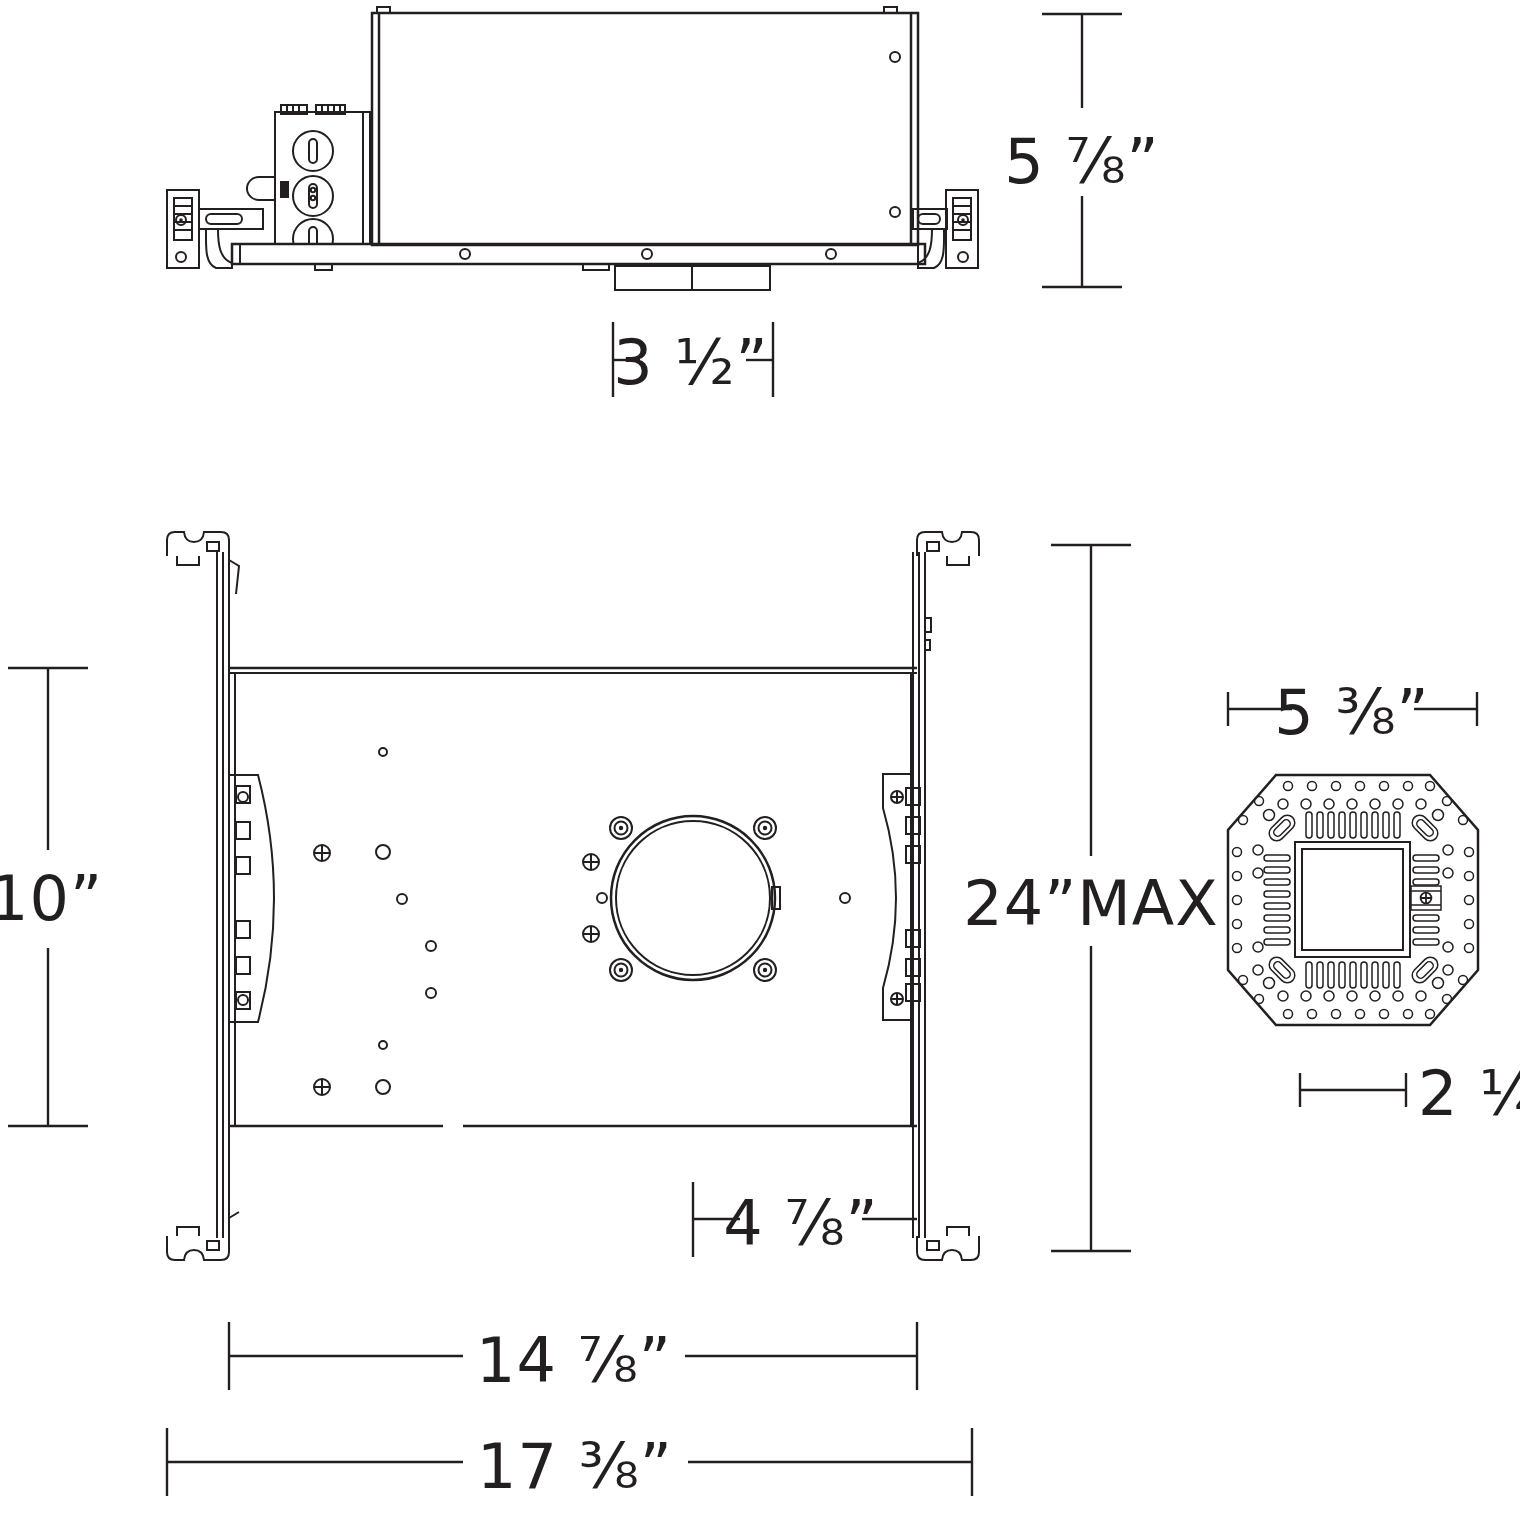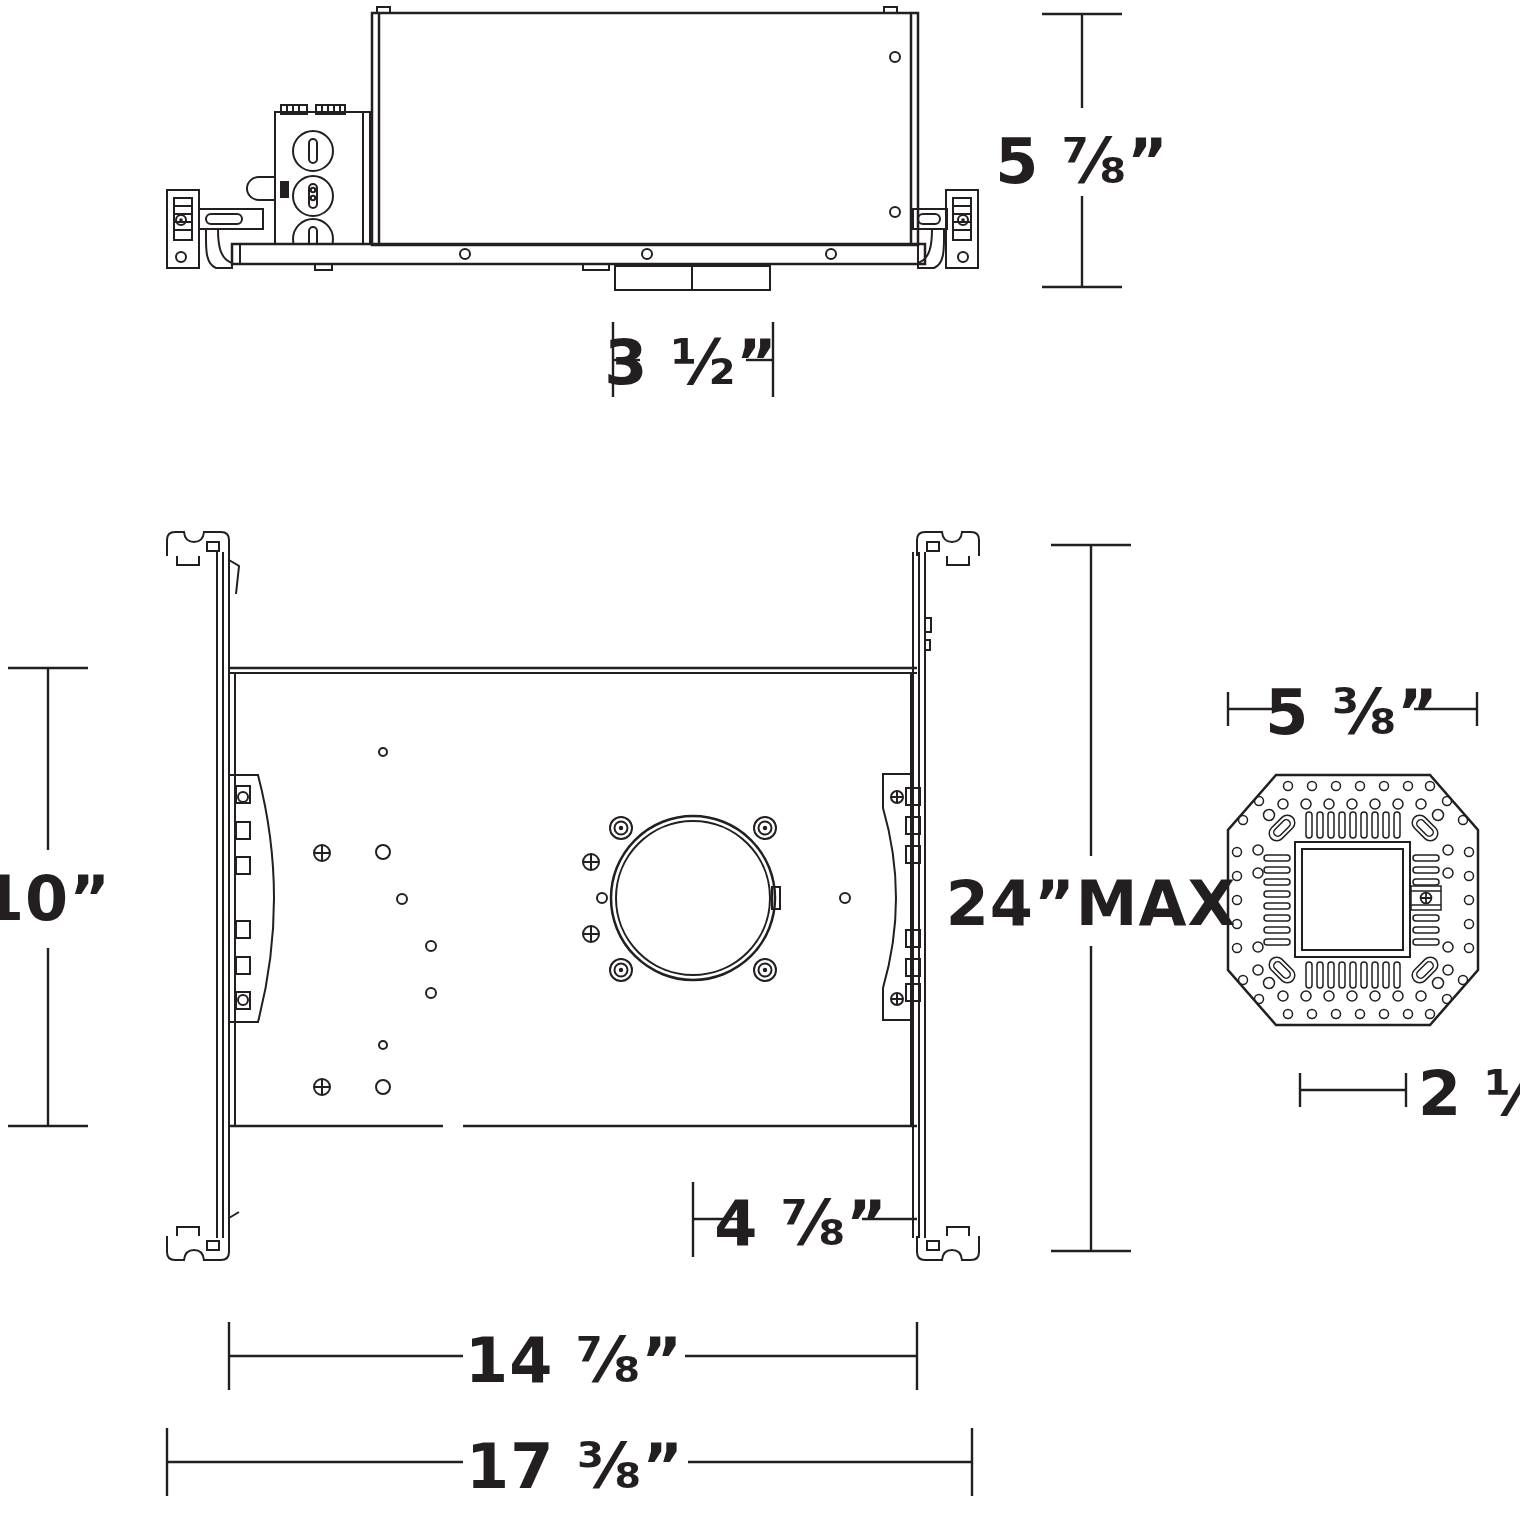--- a/index.html
+++ b/index.html
@@ -1,17 +1,17 @@
 <!DOCTYPE html>
 <html style="--ink: #231f20; --paper: #ffffff;"><head>
 <meta charset="utf-8">
 <style>
   :root { --ink:#231f20; --paper:#ffffff; }
   html,body { margin:0; padding:0; background:var(--paper); }
-  .sheet { width:1520px; height:1520px; background:var(--paper); position:relative;font-weight:bold; }
+  .sheet { width:1520px; height:1520px; background:var(--paper); position:relative; }
   svg { display:block; }
   .ln   { fill:none; stroke:var(--ink); stroke-width:2;   stroke-linecap:butt; stroke-linejoin:miter; }
   .ln15 { fill:none; stroke:var(--ink); stroke-width:1.5; }
   .ln25 { fill:none; stroke:var(--ink); stroke-width:2.5; }
   .dim  { fill:none; stroke:var(--ink); stroke-width:2.4; }
   .whitefill { fill:var(--paper); stroke:var(--ink); stroke-width:2.5; }
   .dark { fill:var(--ink); stroke:none; }
   .dimtext { fill:var(--ink); stroke:none;
              font-family:"DejaVu Sans","Liberation Sans",sans-serif;
              font-size:62px; letter-spacing:1px; }

